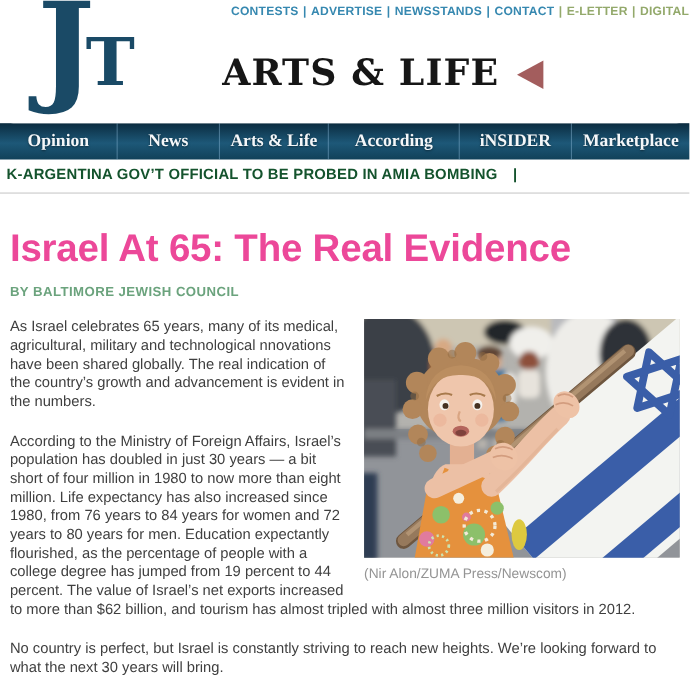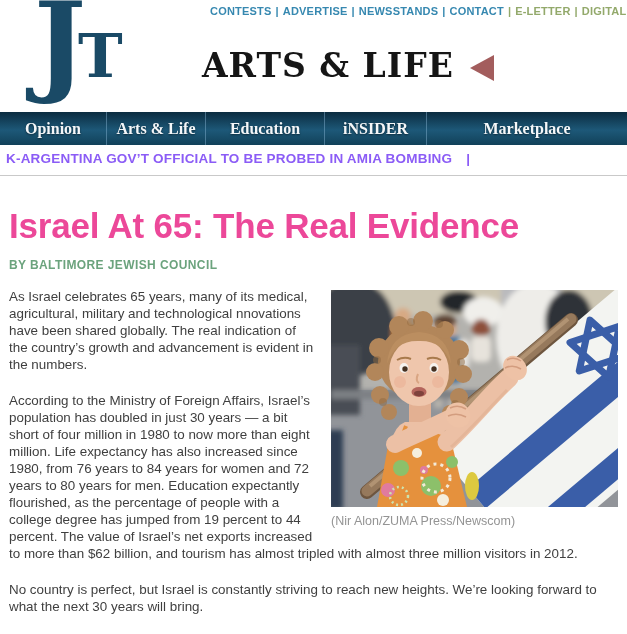--- a/index.html
+++ b/index.html
@@ -30,21 +30,21 @@
           font-family:"Liberation Serif",serif;font-weight:bold;font-size:16px;}
   .nav-item{display:flex;align-items:center;justify-content:center;color:#f4f7f9;
             border-right:1px solid rgba(140,185,215,.45);cursor:pointer;
             text-shadow:0 1px 2px rgba(0,0,0,.5);}
   .nav-item:last-child{border-right:none;}
   .w0{width:106px;} .w1{width:92px;} .w2{width:98px;} .w3{width:118px;}
   .w4{width:101px;} .w5{flex:1;}
 
   
   .ticker{height:24px;padding:6px 0 0 6px;border-bottom:1px solid #c9c9c9;
-          font-size:13.5px;font-weight:bold;color:#8b5cf6;letter-spacing:.2px;
+          font-size:13.5px;font-weight:bold;color:#14532d;letter-spacing:.2px;
           white-space:nowrap;overflow:hidden;}
   .ticker .t-pipe{margin-left:14px;}
 
   
   .main{padding:0 9px;}
   .headline{font-size:35px;font-weight:bold;color:#ec4899;letter-spacing:-.2px;
             margin:30px 0 12px 0;}
   .date{font-family:"Liberation Serif",serif;font-style:italic;font-size:13.5px;
         color:#979797;margin:0 0 18px 0;}
   .byline{font-size:12px;font-weight:bold;color:#6ba37d;letter-spacing:.4px;
@@ -69,22 +69,23 @@
     </div>
 
     <div class="section-line">
       <span class="section-title">ARTS &amp; LIFE</span>
       <span class="tri-left"></span>
     </div>
   </div>
 
   <div class="navbar">
     <div class="nav-item w0">Opinion</div>
+    <div class="nav-item w1">News</div>
     <div class="nav-item w2">Arts &amp; Life</div>
-    <div class="nav-item w3">Education</div>
+    <div class="nav-item w3">According</div>
     <div class="nav-item w4">iNSIDER</div>
     <div class="nav-item w5">Marketplace</div>
   </div>
 
   <div class="ticker">
     <span>K-ARGENTINA GOV’T OFFICIAL TO BE PROBED IN AMIA BOMBING</span><span class="t-pipe">|</span>
   </div>
 
   <div class="main">
     <h1 class="headline">Israel At 65: The Real Evidence</h1>

